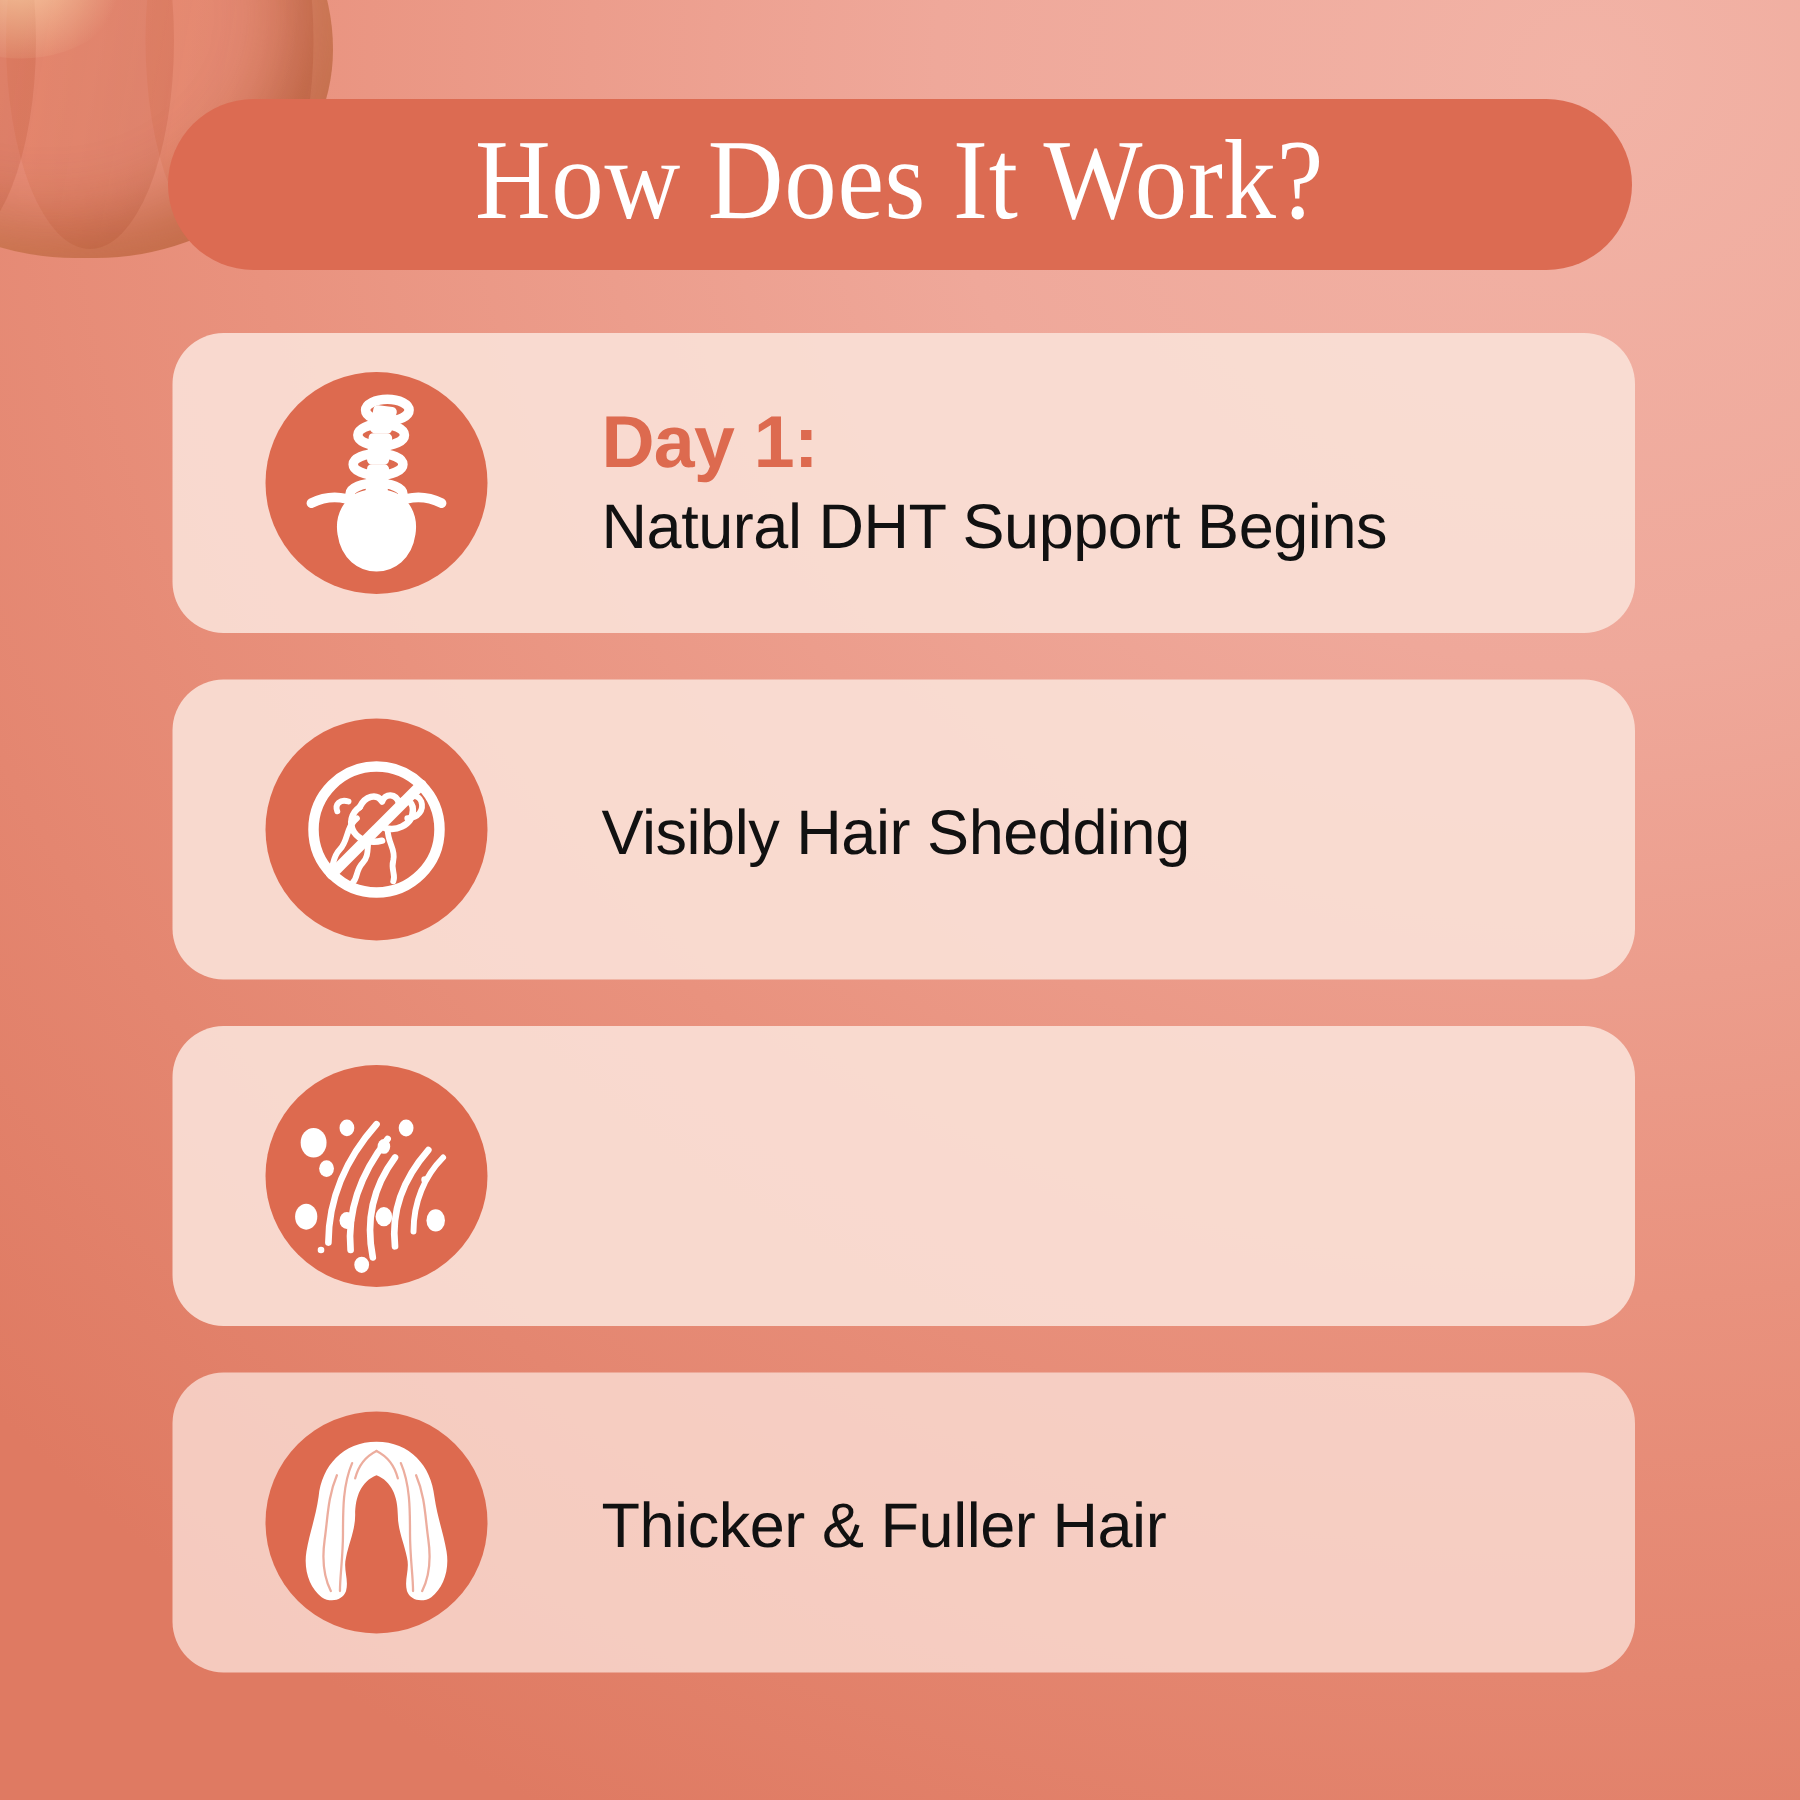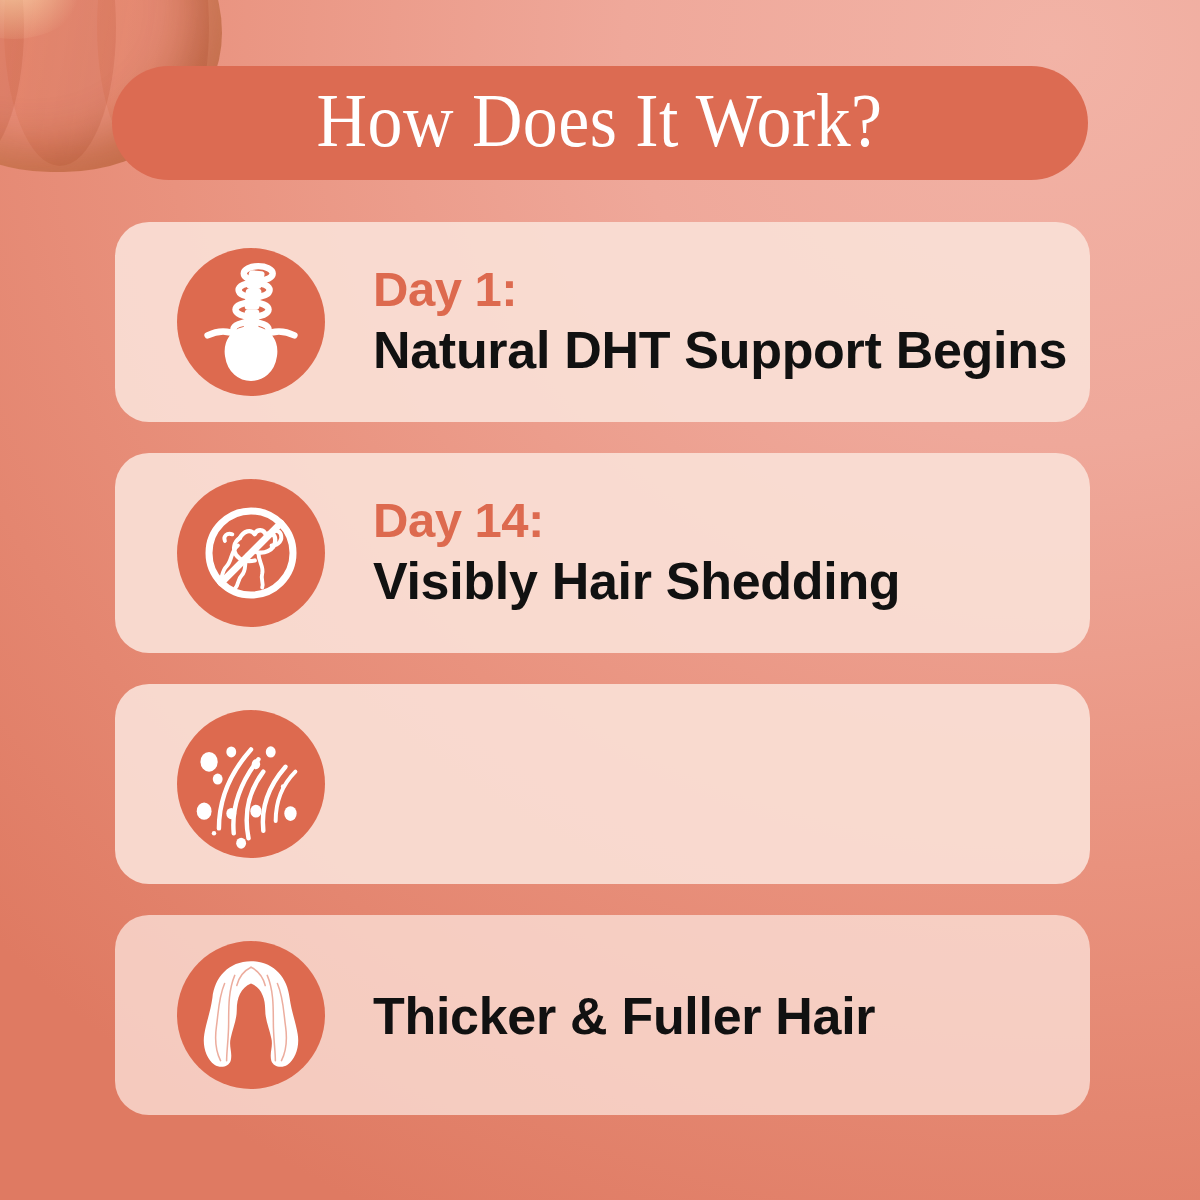--- a/index.html
+++ b/index.html
@@ -131,36 +131,36 @@
     display: flex;
     align-items: center;
     justify-content: center;
     overflow: hidden;
   }
   .icon-circle svg {
     display: block;
   }
 
   .card-text {
-    margin-left: 48px;
+    margin-left: 76px;
     display: flex;
     flex-direction: column;
     justify-content: center;
   }
   .day-label {
     color: #DD6A4F;
     font-size: 49px;
     font-weight: 700;
     line-height: 1.1;
     letter-spacing: -0.5px;
   }
   .day-desc {
     color: #111111;
-    font-size: 52px;
-    font-weight: 700;
+    font-size: 42px;
+    font-weight: 400;
     line-height: 1.15;
     letter-spacing: -0.3px;
     margin-top: 4px;
   }
 </style>
 </head>
 <body>
 
 <div id="poster">
 
@@ -216,21 +216,20 @@
           <path d="M56 62 C52 70 56 78 50 84 C45 89 47 94 43 98" stroke-width="4.2"></path>
           <path d="M68 60 C68 70 74 74 72 82 C70 89 74 92 72 97" stroke-width="4.2"></path>
           <path d="M82 52 C90 52 94 46 92 40 C90 35 84 35 82 39" stroke-width="4.2"></path>
           <path d="M40 40 C34 38 30 42 32 47" stroke-width="4.2"></path>
 
           <circle cx="60" cy="60" r="45" stroke-width="7.5"></circle>
           <line x1="28" y1="92" x2="92" y2="28" stroke-width="7.5"></line>
         </svg>
       </div>
       <div class="card-text">
-        <span class="day-label">Day 14:</span>
         <span class="day-desc">Visibly Hair Shedding</span>
       </div>
     </div>
 
     <div class="card">
       <div class="icon-circle">
         <svg viewBox="0 0 120 120" width="148" height="148" fill="none">
           <g stroke="#FFFFFF" stroke-width="3.6" stroke-linecap="round" fill="none">
             <path d="M34 96 C34 72 44 50 60 32"></path>
             <path d="M46 100 C44 78 52 58 66 40"></path>

